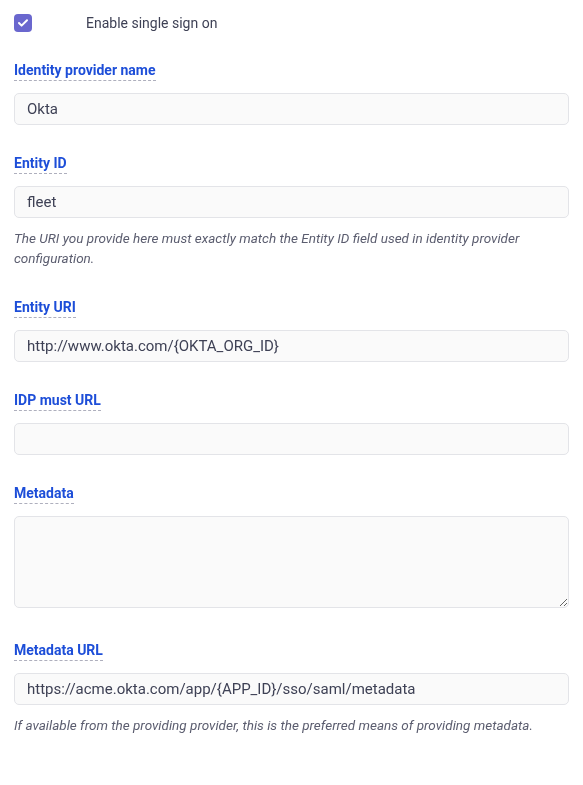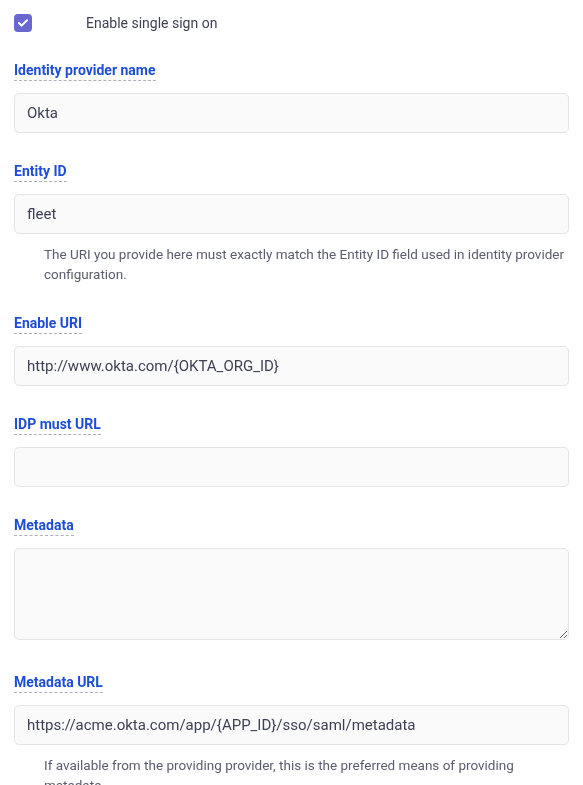--- a/index.html
+++ b/index.html
@@ -47,21 +47,21 @@
       display: inline-block;
       font-size: 14px;
       font-weight: 700;
       color: #1d4ed8;
       border-bottom: 1px dashed #aeafbd;
       padding-bottom: 2px;
       margin-bottom: 12px;
     }
     .text-input {
       width: 100%;
-      height: 40px;
+      height: 32px;
       padding: 0 12px;
       font-size: 15px;
       color: #3e4155;
       background: #fafafa;
       border: 1px solid #e3e4e8;
       border-radius: 5px;
       outline: none;
       font-family: inherit;
     }
     .textarea-input {
@@ -72,24 +72,24 @@
       color: #3e4155;
       background: #fafafa;
       border: 1px solid #e3e4e8;
       border-radius: 5px;
       outline: none;
       font-family: inherit;
       resize: vertical;
     }
     .help-text {
       font-size: 13.5px;
+      font-style: italic;
       color: #5b5d6f;
       margin-top: 10px;
       line-height: 1.5;
-      margin-left: 30px;
     }
   </style>
 </head>
 <body>
 
 <div class="checkbox-row">
   <div class="checkbox">
     <svg viewBox="0 0 12 12">
       <path d="M2 6 L4.6 8.6 L10 3.2" stroke="#ffffff" stroke-width="2" fill="none" stroke-linecap="round" stroke-linejoin="round"></path>
     </svg>
@@ -102,21 +102,21 @@
   <input type="text" class="text-input" value="Okta" style="">
 </div>
 
 <div class="form-group">
   <span class="field-label">Entity ID</span>
   <input type="text" class="text-input" value="fleet" style="">
   <p class="help-text">The URI you provide here must exactly match the Entity ID field used in identity provider configuration.</p>
 </div>
 
 <div class="form-group">
-  <span class="field-label">Enable URI</span>
+  <span class="field-label">Entity URI</span>
   <input type="text" class="text-input" value="http://www.okta.com/{OKTA_ORG_ID}" style="">
 </div>
 
 <div class="form-group">
   <span class="field-label">IDP must URL</span>
   <input type="text" class="text-input" value="" style="">
 </div>
 
 <div class="form-group">
   <span class="field-label">Metadata</span>

